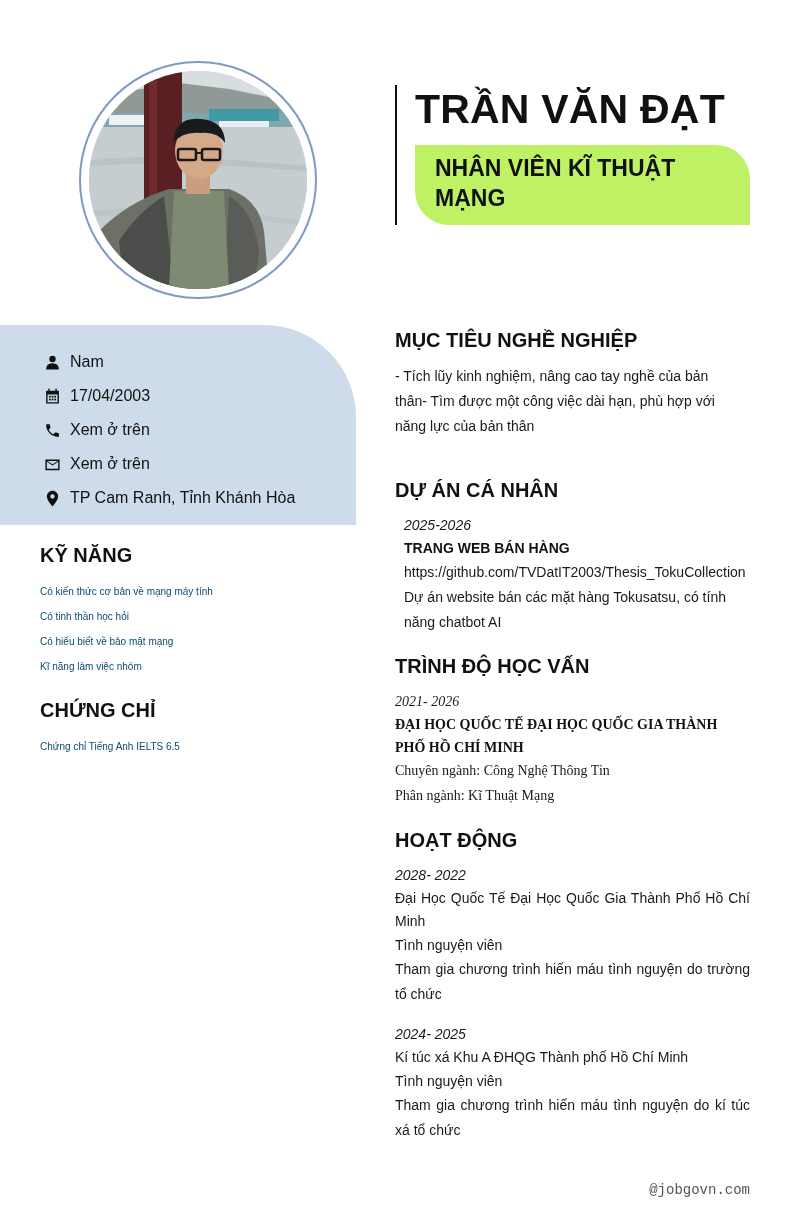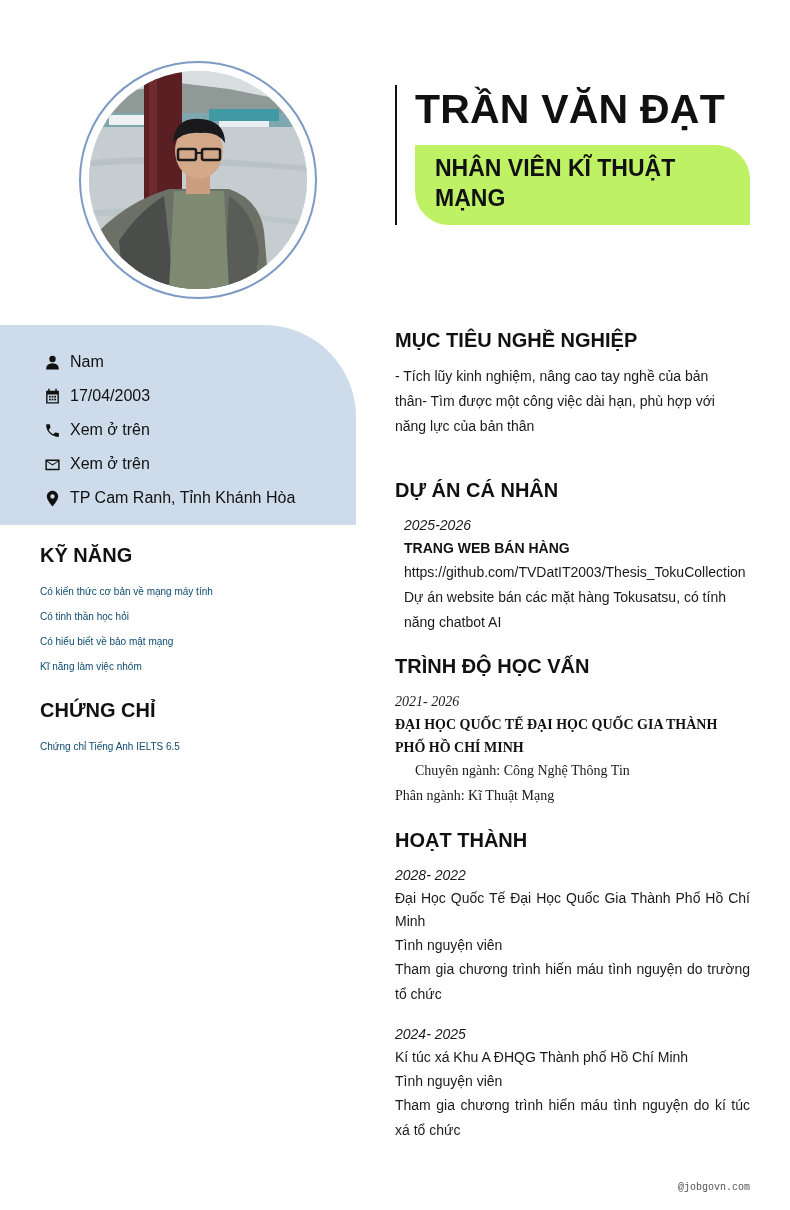--- a/index.html
+++ b/index.html
@@ -157,21 +157,21 @@
     }
     .right-col .just { text-align: justify; }
     .right-col .org { line-height: 23px; }
     .right-col .role { line-height: 24px; }
 
     .footer {
       position: absolute;
       right: 40px;
       top: 1182px;
       font-family: "Liberation Mono", "DejaVu Sans Mono", monospace;
-      font-size: 10px;
+      font-size: 14px;
       color: #555555;
     }
   </style>
 </head>
 <body>
 
 <div class="page">
 
   <div class="avatar-ring">
     <div class="avatar">
@@ -294,25 +294,25 @@
     <div class="date">2025-2026</div>
     <div class="bold">TRANG WEB BÁN HÀNG</div>
     <div class="line">https://github.com/TVDatIT2003/Thesis_TokuCollection</div>
     <div class="line">Dự án website bán các mặt hàng Tokusatsu, có tính năng chatbot AI</div>
   </div>
 
   <div class="sec-title" style="left:395px; top:653px;">TRÌNH ĐỘ HỌC VẤN</div>
   <div class="right-col" style="top:690px;font-family:Liberation Serif, serif;">
     <div class="date">2021- 2026</div>
     <div class="bold">ĐẠI HỌC QUỐC TẾ ĐẠI HỌC QUỐC GIA THÀNH PHỐ HỒ CHÍ MINH</div>
-    <div class="line" style="line-height:24px;margin-left:20px;">Chuyên ngành: Công Nghệ Thông Tin</div>
+    <div class="line" style="line-height:24px;">Chuyên ngành: Công Nghệ Thông Tin</div>
     <div class="line">Phân ngành: Kĩ Thuật Mạng</div>
   </div>
 
-  <div class="sec-title" style="left:395px; top:827px;">HOẠT THÀNH</div>
+  <div class="sec-title" style="left:395px; top:827px;">HOẠT ĐỘNG</div>
   <div class="right-col" style="top:864px;">
     <div class="date">2028- 2022</div>
     <div class="line just org">Đại Học Quốc Tế Đại Học Quốc Gia Thành Phố Hồ Chí Minh</div>
     <div class="line role">Tình nguyện viên</div>
     <div class="line just">Tham gia chương trình hiến máu tình nguyện do trường tổ chức</div>
   </div>
   <div class="right-col" style="top:1023px;">
     <div class="date">2024- 2025</div>
     <div class="line org">Kí túc xá Khu A ĐHQG Thành phố Hồ Chí Minh</div>
     <div class="line role">Tình nguyện viên</div>

